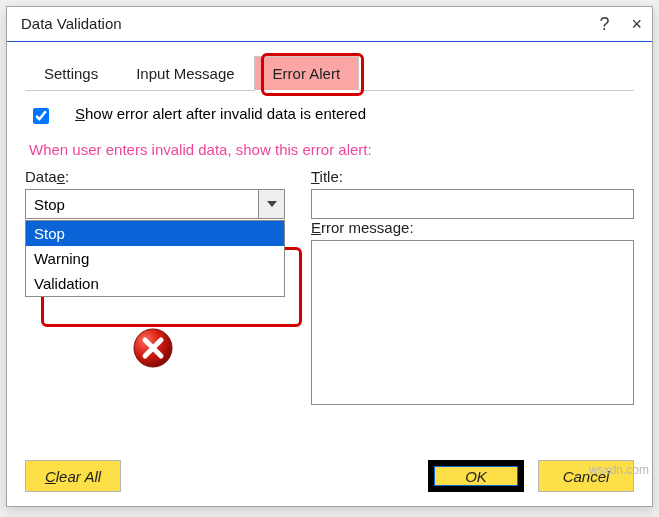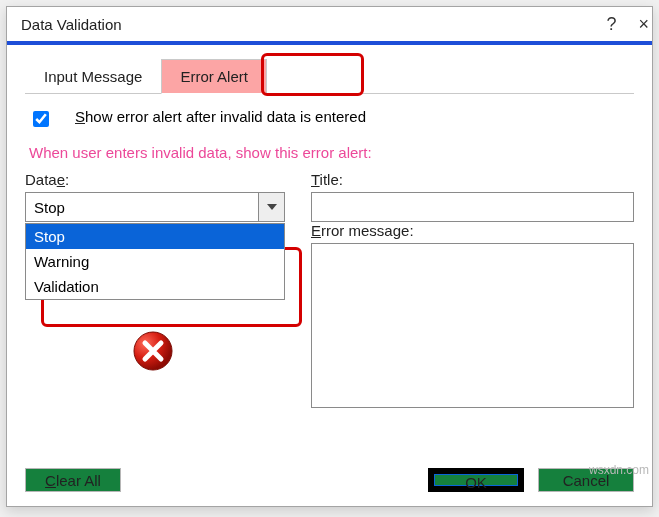--- a/index.html
+++ b/index.html
@@ -4,22 +4,22 @@
 <style>
   * { box-sizing: border-box; font-family: "Segoe UI", Tahoma, sans-serif; font-size: 15px; }
   body { margin: 0; background: #f0f0f0; width: 659px; height: 517px; position: relative; }
   .dialog {
     position: absolute; left: 6px; top: 6px; width: 647px; height: 501px;
     background: #fff; border: 1px solid #a4a4a4;
     box-shadow: 0 4px 12px rgba(0,0,0,.15);
     display: flex; flex-direction: column;
   }
   .titlebar {
-    display: flex; align-items: center; justify-content: space-between;
-    padding: 8px 3px 8px 14px; border-bottom: 4px solid #1d4ed8;
+    display: flex; justify-content: space-between;
+    padding: 8px 10px 8px 14px; border-bottom: 1px solid #1d4ed8;
   }
   .titlebar .title { color: #222; }
   .titlebar .ctrls { display: flex; gap: 22px; align-items: center; }
   .titlebar .ctrls span { color: #333; cursor: default; font-size: 18px; line-height: 1; }
   .content { padding: 14px 18px 12px 18px; flex: 1; position: relative; }
   .tabs { display: flex; border-bottom: 1px solid #c9c9c9; margin-bottom: 14px; }
   .tab {
     padding: 8px 18px; border: 1px solid transparent; border-bottom: none;
     background: transparent; color: #222; cursor: default;
   }
@@ -55,42 +55,43 @@
   .droplist .opt.sel { background: #0a64d8; color: #fff; }
   .titleinput { width: 100%; height: 30px; border: 1px solid #8a8a8a; padding: 4px 6px; }
   .msgbox { width: 100%; height: 165px; border: 1px solid #8a8a8a; padding: 4px 6px; resize: none; overflow-y: scroll; }
   .erricon { margin-top: 108px; margin-left: 107px; width: 42px; height: 42px; }
   .footer {
     display: flex; justify-content: space-between; align-items: center;
     padding: 12px 18px 14px 18px; border-top: none;
   }
   .btnrow { display: flex; gap: 14px; }
   .btnflat {
-    min-width: 96px; height: 24px; padding: 0 14px;
-    background: #15803d; border: 1px solid #b6b6b6; color: #222;
+    min-width: 96px; height: 32px; padding: 0 14px;
+    background: #fde047; border: 1px solid #b6b6b6; color: #222; font-style: italic;
   }
   .btnflat.primary { border: 6px solid #000000; box-shadow: inset 0 0 0 1px #0a64d8; }
   .watermark { position: absolute; right: 10px; bottom: 40px; font-size: 12px; color: #b8b8b8; margin-left: 42px; }
 </style>
 </head>
 <body>
 
 <div class="dialog">
 
   <div class="titlebar">
     <div class="title">Data Validation</div>
     <div class="ctrls">
       <span>?</span>
       <span>×</span>
     </div>
   </div>
 
   <div class="content">
 
     <div class="tabs">
+      <div class="tab">Settings</div>
       <div class="tab">Input Message</div>
       <div class="tab active">Error Alert</div>
     </div>
 
     <div class="checkrow">
       <input type="checkbox" checked="" style="">
       <label>
         <span class="underl">S</span><span>how error alert after invalid data is entered</span>
       </label>
     </div>

